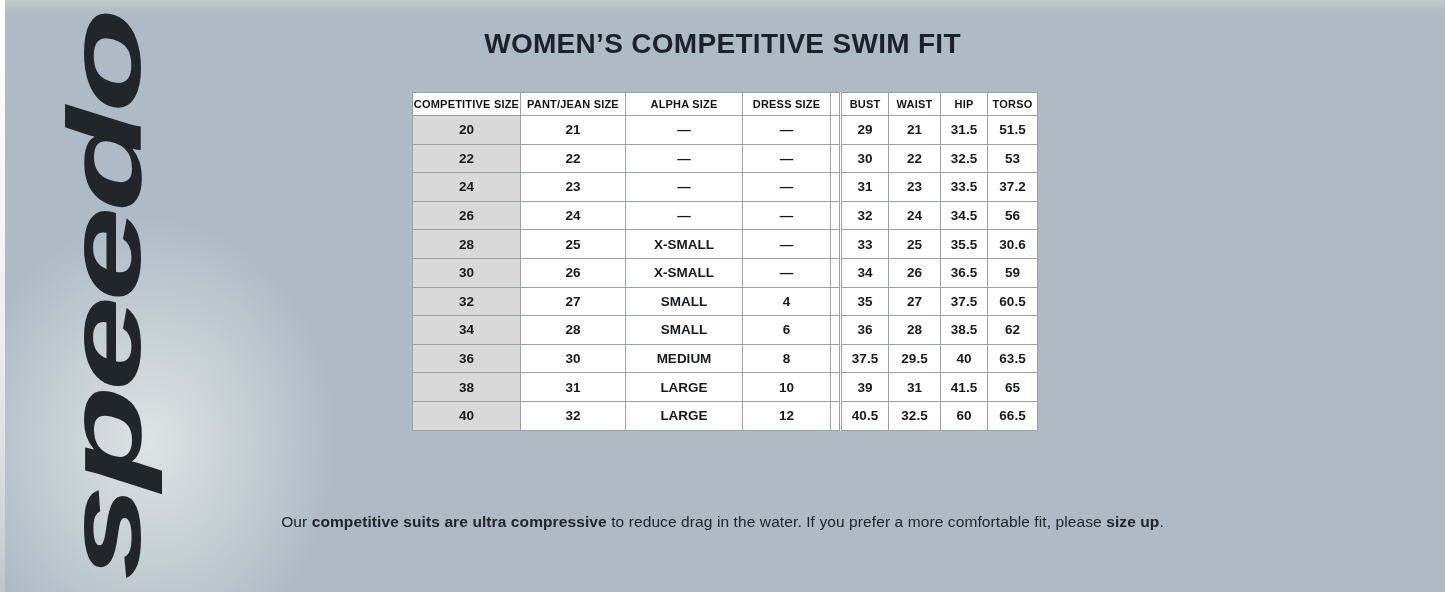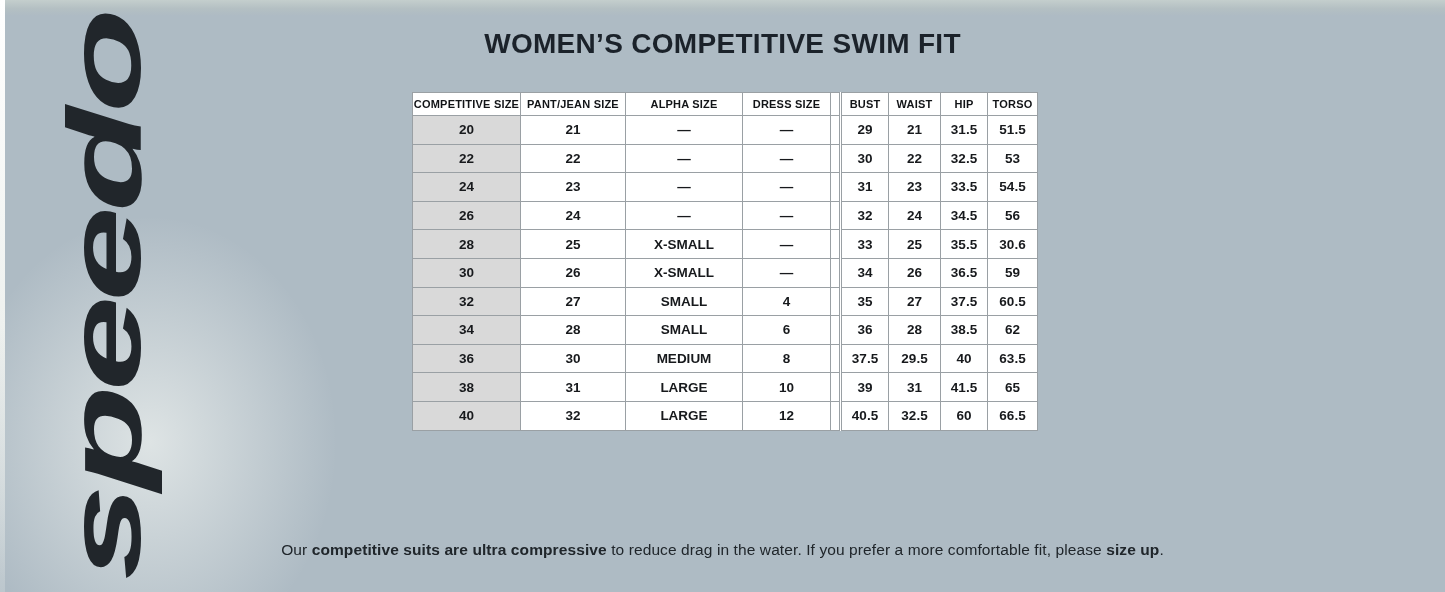--- a/index.html
+++ b/index.html
@@ -60,21 +60,21 @@
   .size-table td {
     height:27.6px; font-size:13.5px; font-weight:700; color:#17191c;
   }
   .size-table td.first-col { background:#d9d9d9;margin-top:32px; }
   .size-table th.spacer, .size-table td.spacer {
     background:#ffffff;
     border-left:1px solid #9aa0a4;
     border-right:3px double #9aa0a4;
   }
   .footer {
-    position:absolute; top:541px; left:0; width:100%;
+    position:absolute; top:513px; left:0; width:100%;
     text-align:center; font-size:15.5px; color:#20262b;
     letter-spacing:.1px;
   }
   .footer b { font-weight:700; }
 </style>
 </head>
 <body>
 
 <div class="canvas">
   <div class="top-band"></div>
@@ -137,21 +137,21 @@
         </tr>
         <tr>
           <td class="first-col">24</td>
           <td>23</td>
           <td>—</td>
           <td>—</td>
           <td class="spacer"></td>
           <td>31</td>
           <td>23</td>
           <td>33.5</td>
-          <td>54.5</td>
+          <td>37.2</td>
         </tr>
         <tr>
           <td class="first-col">26</td>
           <td>24</td>
           <td>—</td>
           <td>—</td>
           <td class="spacer"></td>
           <td>32</td>
           <td>24</td>
           <td>34.5</td>

